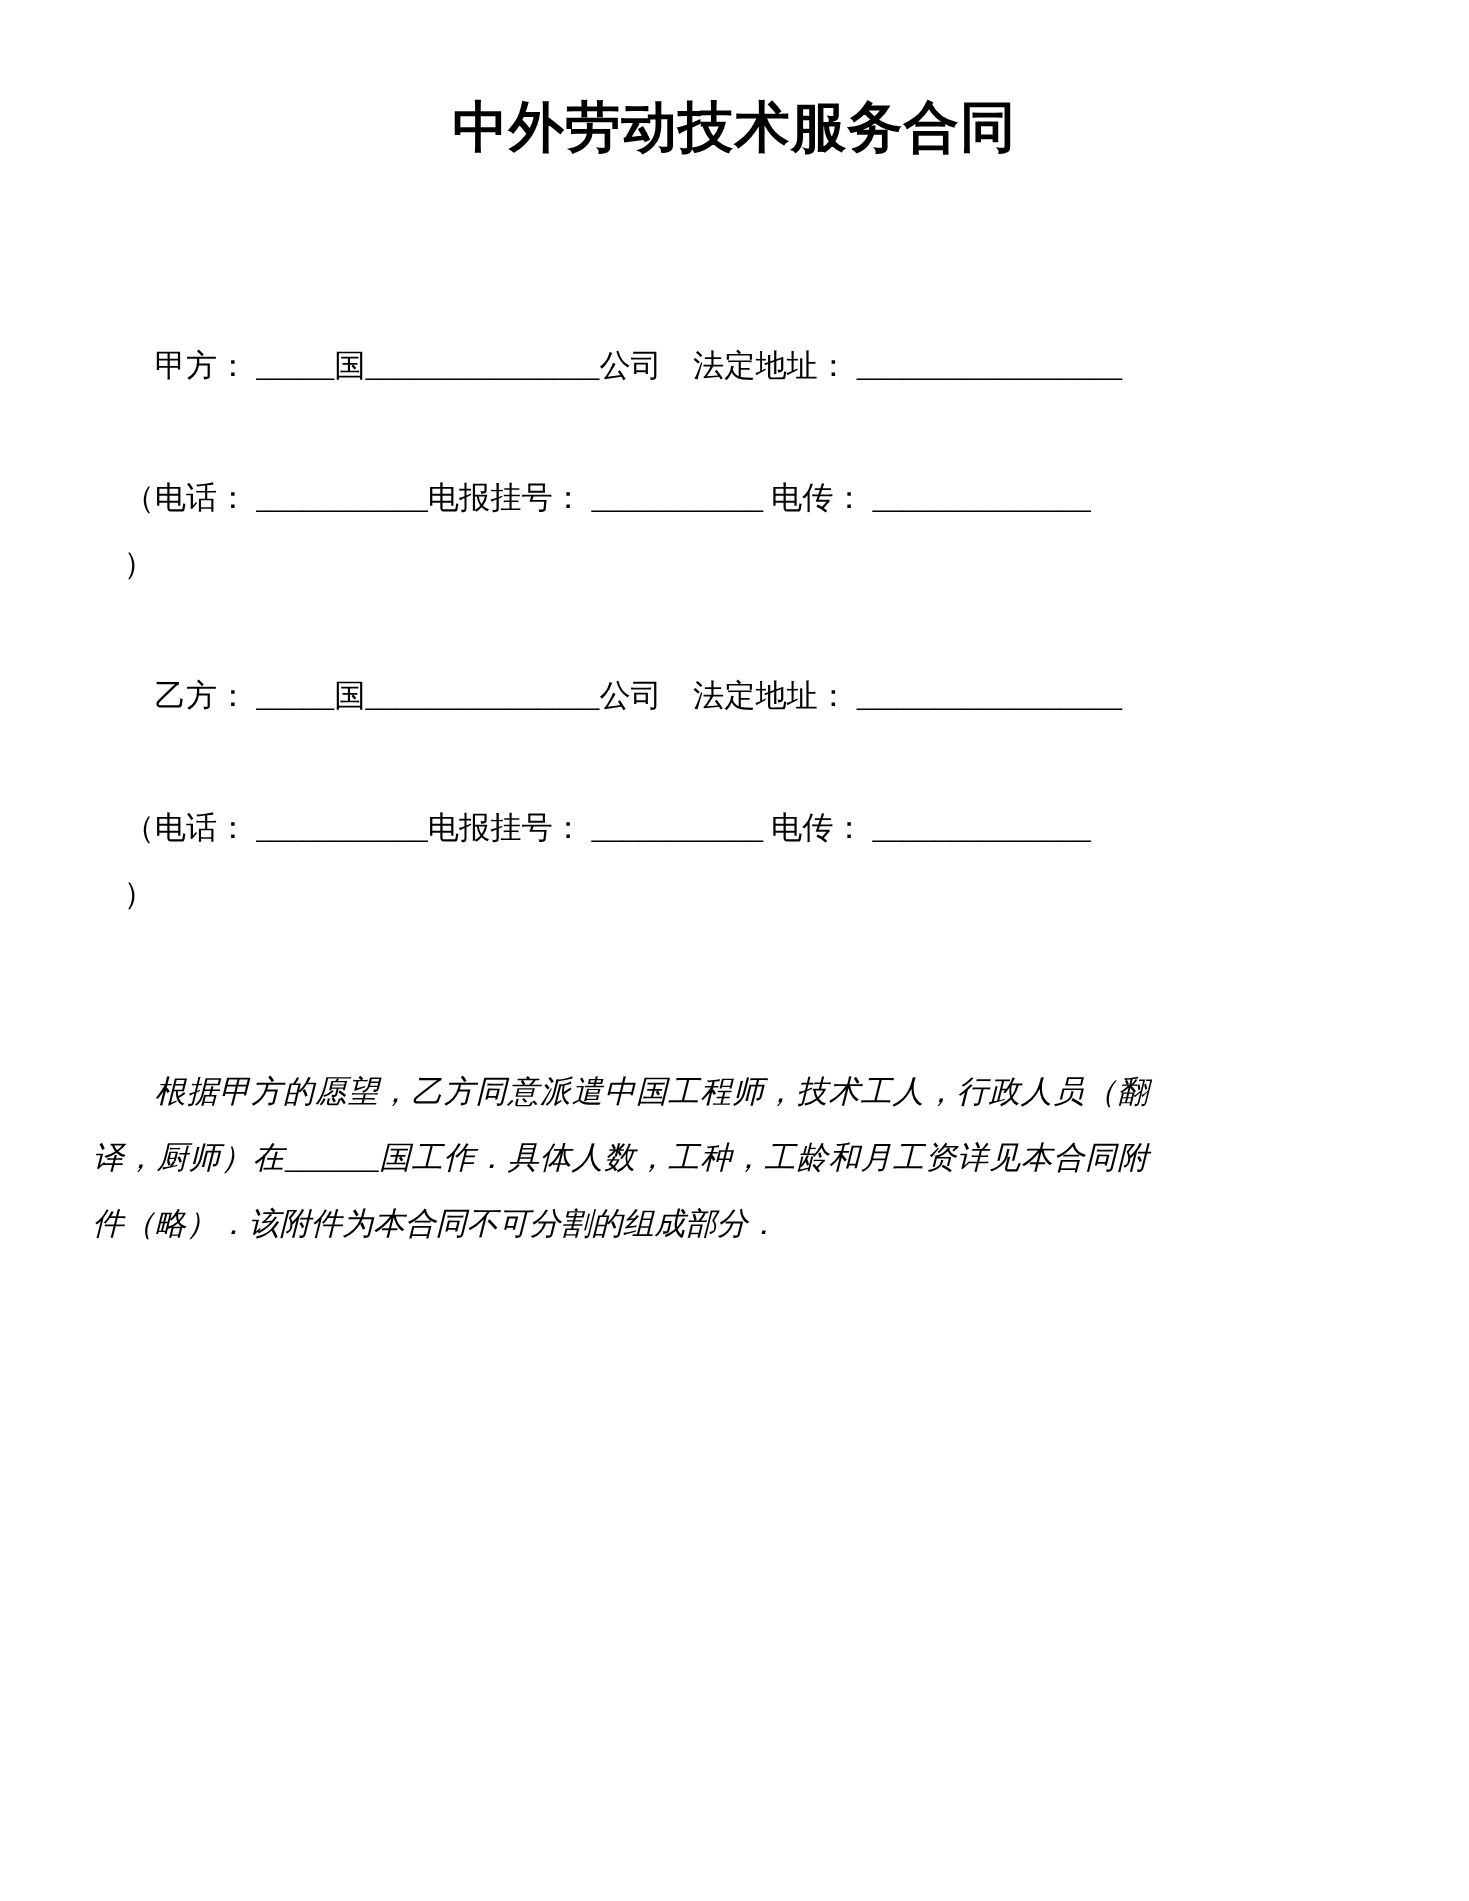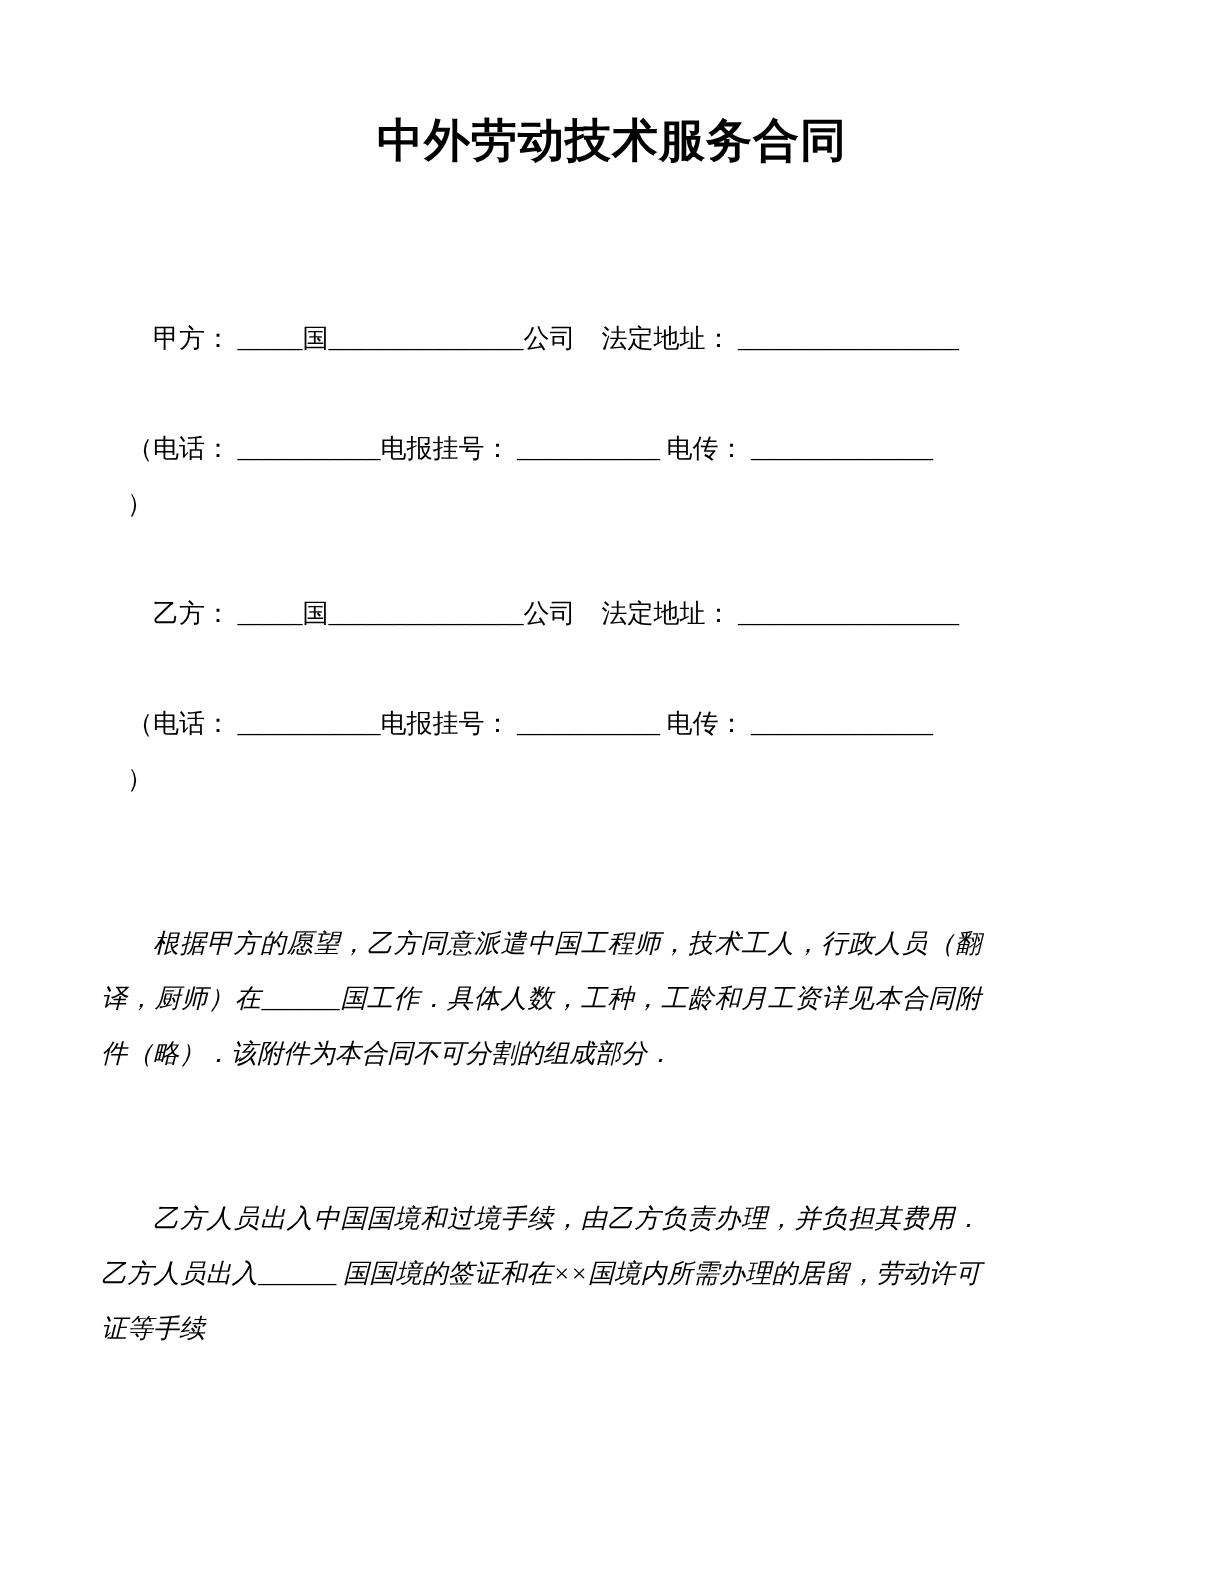--- a/index.html
+++ b/index.html
@@ -2,27 +2,27 @@
 <html><head>
 <meta charset="utf-8">
 <style>
   html,body{margin:0;padding:0;background:#ffffff;}
   .page{
     width:1224px;height:1584px;background:#ffffff;color:#000000;
     position:relative;overflow:hidden;
     font-family:"Liberation Serif","DejaVu Serif",serif;
   }
   .doc-title{
-    margin:0;padding-top:108px;height:64px;line-height:64px;
+    margin:0;padding-top:74px;height:64px;line-height:64px;
     text-align:center;font-size:46px;font-weight:bold;
     font-family:"Liberation Sans","DejaVu Sans",sans-serif;
     letter-spacing:1px;
   }
   .content{
-    margin-top:139px;margin-left:101px;width:880px;
+    margin-top:139px;margin-left:77px;width:880px;
     font-size:26px;line-height:55px;
   }
   .line{white-space:pre;overflow:hidden;}
   .indent-2{text-indent:2em;}
   .indent-1{text-indent:1em;}
   .para{
     text-align:justify;text-indent:2em;
     word-break:break-all;
     font-style:italic;
   }
@@ -62,16 +62,15 @@
 
     <div class="spacer"></div>
 
     <div class="para">根据甲方的愿望，乙方同意派遣中国工程师，技术工人，行政人员（翻译，厨师）在______国工作．具体人数，工种，工龄和月工资详见本合同附件（略）．该附件为本合同不可分割的组成部分．</div>
 
     <div class="spacer"></div>
 
 
     <div class="spacer"></div>
 
-    <div class="para">乙方人员出入中国国境和过境手续，由乙方负责办理，并负担其费用．乙方人员出入______ 国国境的签证和在××国境内所需办理的居留，劳动许可证等手续</div>
 
   </div>
 </div>
 
 </body></html>

